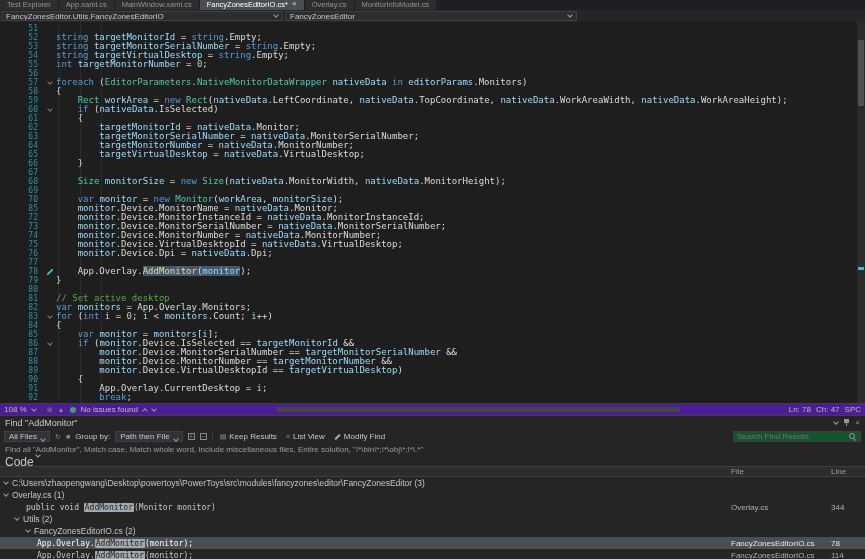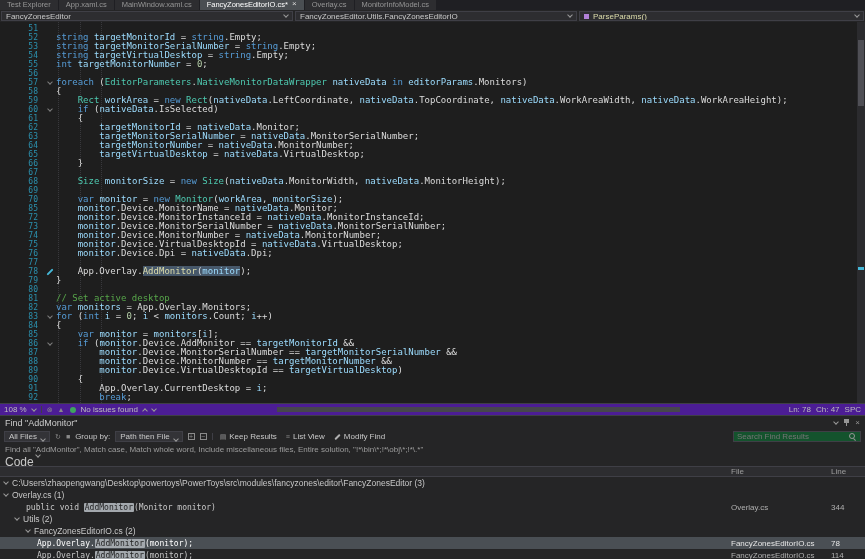--- a/index.html
+++ b/index.html
@@ -125,33 +125,27 @@
       </div>
       <div class="tab">
         <span>Overlay.cs</span>
       </div>
       <div class="tab">
         <span>MonitorInfoModel.cs</span>
       </div>
     </div>
 
   <div class="navbar">
-    <div class="combo proj">
-      <span>FancyZonesEditor</span>
-      <span class="sp"></span>
-      <span class="chev"></span>
-    </div>
     <div class="combo typec">
       <span>FancyZonesEditor.Utils.FancyZonesEditorIO</span>
       <span class="sp"></span>
       <span class="chev"></span>
     </div>
-    <div class="combo member">
-      <span class="cube"></span>
-      <span class="mlabel">ParseParams()</span>
+    <div class="combo proj">
+      <span>FancyZonesEditor</span>
       <span class="sp"></span>
       <span class="chev"></span>
     </div>
   </div>
 
   <div class="editor">
     <div class="guide" style="left:58px"></div>
     <div class="guide" style="left:80px"></div>
     <div class="guide" style="left:101px"></div>
     <div id="code">
@@ -183,21 +177,21 @@
         <div class="cl"><span class="ln">76</span><span class="fold"></span><span class="ct"><span class="tk-pl">    </span><span class="tk-loc">monitor</span><span class="tk-pl">.Device.Dpi = </span><span class="tk-loc">nativeData</span><span class="tk-pl">.Dpi;</span></span></div>
         <div class="cl"><span class="ln">77</span><span class="fold"></span><span class="ct"></span></div>
         <div class="cl"><span class="ln">78</span><span class="fold"><span class="pencil"></span></span><span class="ct"><span class="tk-pl">    App.Overlay.</span><span class="tk-mth hl">AddMonitor</span><span class="tk-pl hl">(</span><span class="tk-loc hl">monitor</span><span class="tk-pl">);</span></span></div>
         <div class="cl"><span class="ln">79</span><span class="fold"></span><span class="ct"><span class="tk-pl">}</span></span></div>
         <div class="cl"><span class="ln">80</span><span class="fold"></span><span class="ct"></span></div>
         <div class="cl"><span class="ln">81</span><span class="fold"></span><span class="ct"><span class="tk-com">// Set active desktop</span></span></div>
         <div class="cl"><span class="ln">82</span><span class="fold"></span><span class="ct"><span class="tk-kw">var</span><span class="tk-pl"> </span><span class="tk-loc">monitors</span><span class="tk-pl"> = App.Overlay.Monitors;</span></span></div>
         <div class="cl"><span class="ln">83</span><span class="fold"><span class="fchev"></span></span><span class="ct"><span class="tk-kw">for</span><span class="tk-pl"> (</span><span class="tk-kw">int</span><span class="tk-pl"> </span><span class="tk-loc">i</span><span class="tk-pl"> = </span><span class="tk-num">0</span><span class="tk-pl">; </span><span class="tk-loc">i</span><span class="tk-pl"> &lt; </span><span class="tk-loc">monitors</span><span class="tk-pl">.Count; </span><span class="tk-loc">i</span><span class="tk-pl">++)</span></span></div>
         <div class="cl"><span class="ln">84</span><span class="fold"></span><span class="ct"><span class="tk-pl">{</span></span></div>
         <div class="cl"><span class="ln">85</span><span class="fold"></span><span class="ct"><span class="tk-pl">    </span><span class="tk-kw">var</span><span class="tk-pl"> </span><span class="tk-loc">monitor</span><span class="tk-pl"> = </span><span class="tk-loc">monitors</span><span class="tk-pl">[</span><span class="tk-loc">i</span><span class="tk-pl">];</span></span></div>
-        <div class="cl"><span class="ln">86</span><span class="fold"><span class="fchev"></span></span><span class="ct"><span class="tk-pl">    </span><span class="tk-kw">if</span><span class="tk-pl"> (</span><span class="tk-loc">monitor</span><span class="tk-pl">.Device.AddMonitor == </span><span class="tk-loc">targetMonitorId</span><span class="tk-pl"> &amp;&amp;</span></span></div>
+        <div class="cl"><span class="ln">86</span><span class="fold"><span class="fchev"></span></span><span class="ct"><span class="tk-pl">    </span><span class="tk-kw">if</span><span class="tk-pl"> (</span><span class="tk-loc">monitor</span><span class="tk-pl">.Device.IsSelected == </span><span class="tk-loc">targetMonitorId</span><span class="tk-pl"> &amp;&amp;</span></span></div>
         <div class="cl"><span class="ln">87</span><span class="fold"></span><span class="ct"><span class="tk-pl">        </span><span class="tk-loc">monitor</span><span class="tk-pl">.Device.MonitorSerialNumber == </span><span class="tk-loc">targetMonitorSerialNumber</span><span class="tk-pl"> &amp;&amp;</span></span></div>
         <div class="cl"><span class="ln">88</span><span class="fold"></span><span class="ct"><span class="tk-pl">        </span><span class="tk-loc">monitor</span><span class="tk-pl">.Device.MonitorNumber == </span><span class="tk-loc">targetMonitorNumber</span><span class="tk-pl"> &amp;&amp;</span></span></div>
         <div class="cl"><span class="ln">89</span><span class="fold"></span><span class="ct"><span class="tk-pl">        </span><span class="tk-loc">monitor</span><span class="tk-pl">.Device.VirtualDesktopId == </span><span class="tk-loc">targetVirtualDesktop</span><span class="tk-pl">)</span></span></div>
         <div class="cl"><span class="ln">90</span><span class="fold"></span><span class="ct"><span class="tk-pl">    {</span></span></div>
         <div class="cl"><span class="ln">91</span><span class="fold"></span><span class="ct"><span class="tk-pl">        App.Overlay.CurrentDesktop = </span><span class="tk-loc">i</span><span class="tk-pl">;</span></span></div>
         <div class="cl"><span class="ln">92</span><span class="fold"></span><span class="ct"><span class="tk-pl">        </span><span class="tk-kw">break</span><span class="tk-pl">;</span></span></div>
       </div>
     <div class="vscroll">
       <div class="vthumb"></div>
       <div class="vmark"></div>

